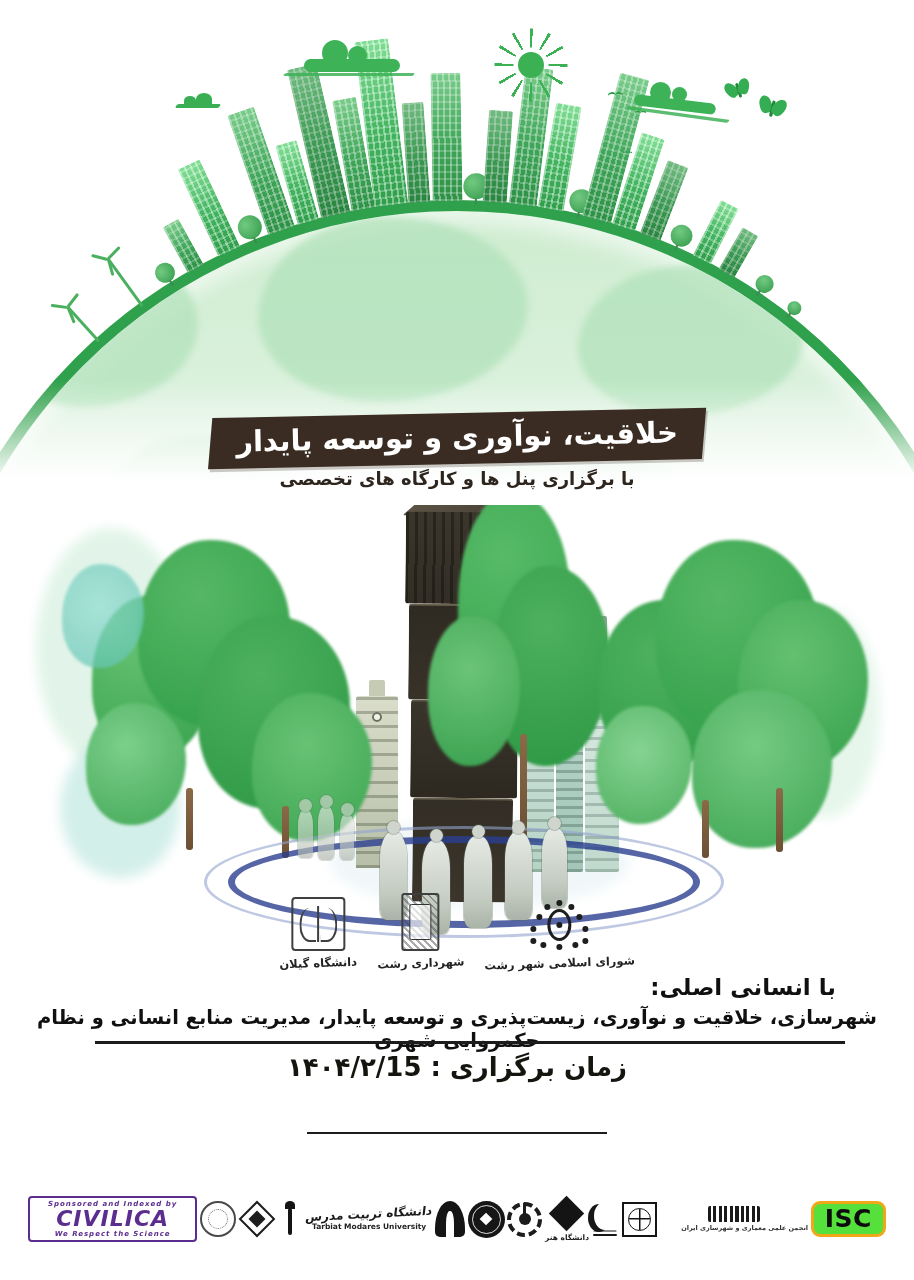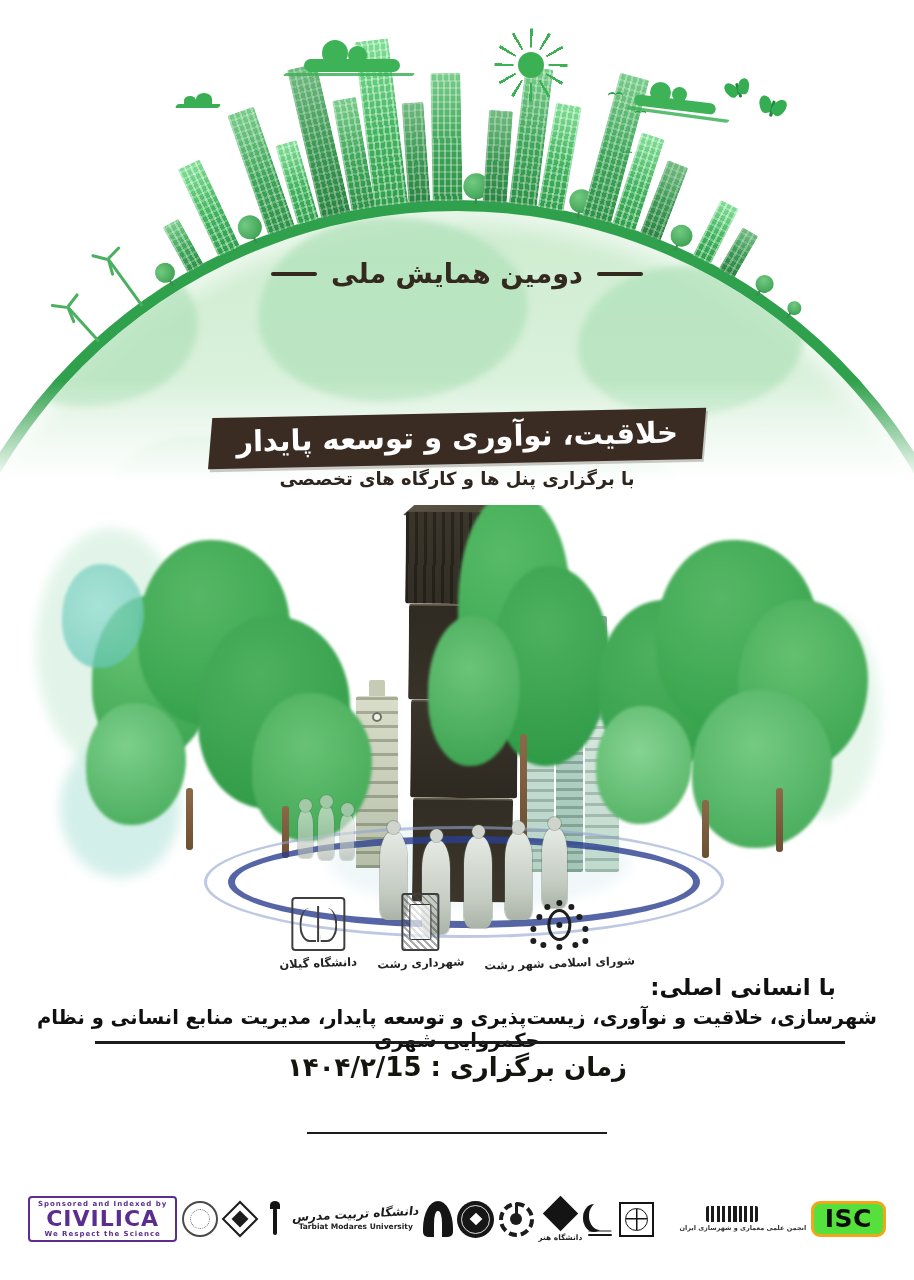--- a/index.html
+++ b/index.html
@@ -126,21 +126,21 @@
   .topics-line{position:absolute;top:1006px;left:30px;right:30px;text-align:center;font-size:19.5px;font-weight:600;color:#101010;direction:rtl;z-index:2;}
   .divider-long{position:absolute;top:1041px;left:95px;width:750px;height:2.5px;background:#1c1c1c;z-index:2;}
   .date-line{position:absolute;top:1052px;left:0;right:0;text-align:center;font-size:26px;font-weight:bold;color:#15150f;direction:rtl;z-index:2;}
   .venue-line{position:absolute;top:1091px;left:0;right:0;text-align:center;font-size:26px;font-weight:bold;color:#15150f;direction:rtl;z-index:2;}
   .divider-short{position:absolute;top:1132px;left:50%;transform:translateX(-50%);width:300px;height:2px;background:#1c1c1c;z-index:2;}
   .website{position:absolute;top:1139px;left:0;right:0;text-align:center;font-size:27px;font-weight:bold;color:#19713a;letter-spacing:9px;z-index:2;}
 
   
   .footer-row{position:absolute;top:1196px;left:50%;transform:translateX(-50%);width:858px;display:flex;align-items:center;justify-content:space-between;z-index:2;}
   .flogo{display:flex;flex-direction:column;align-items:center;gap:2px;}
-  .civilica-box{border:2.5px solid #5b2d8e;border-radius:4px;padding:2px 8px;text-align:center;background:#fff;}
+  .civilica-box{border:2.5px solid #5b2d8e;border-radius:4px;padding:2px 18px;text-align:center;background:#fff;font-style:italic;}
   .civilica-top,.civilica-bottom{font-size:7px;font-weight:bold;color:#5b2d8e;letter-spacing:1px;white-space:nowrap;}
   .civilica-name{font-size:22px;font-weight:bold;color:#5b2d8e;line-height:1;letter-spacing:1px;}
   .logo-seal{width:36px;height:36px;border:2px solid #4a4a4a;border-radius:50%;position:relative;}
   .logo-seal::after{content:'';position:absolute;inset:6px;border:1.5px dotted #666;border-radius:50%;}
   .logo-knot{width:26px;height:26px;border:2.5px solid #1d1d1d;transform:rotate(45deg);position:relative;margin:5px;}
   .logo-knot::after{content:'';position:absolute;inset:5px;background:#1d1d1d;}
   .logo-emblem{width:26px;height:36px;position:relative;}
   .logo-emblem::before{content:'';position:absolute;left:11px;top:7px;width:3.5px;height:27px;background:#141414;border-radius:2px;}
   .logo-emblem::after{content:'';position:absolute;left:8px;top:0;width:10px;height:8px;background:#141414;border-radius:50% 50% 0 0;}
   .tmu-fa{font-size:12px;font-weight:bold;color:#1a1a1a;transform:skewX(-10deg) rotate(-3deg);white-space:nowrap;}
@@ -298,25 +298,20 @@
       </div>
     <div class="butterfly" style="left:760px;top:98px;transform:rotate(14deg) scale(1.1);">
         <div class="body"></div>
       </div>
     <div class="bird" style="left:608px;top:92px;"></div>
     <div class="bird" style="left:633px;top:110px;transform:scale(.8);"></div>
     <div class="bird" style="left:620px;top:150px;transform:scale(.65);"></div>
   </div>
   <div class="top-fade"></div>
 
-  <div class="pre-title-row">
-    <div class="dash"></div>
-    <span class="pre-title">دومین همایش ملی</span>
-    <div class="dash"></div>
-  </div>
   <div class="subtitle-box">
     <span class="subtitle">خلاقیت، نوآوری و توسعه پایدار</span>
   </div>
   <div class="tagline">با برگزاری پنل ها و کارگاه های تخصصی</div>
 
   <div class="park">
     <div class="swash" style="left:36px;top:40px;width:150px;height:240px;background:#bfe8cf;"></div>
     <div class="swash" style="left:60px;top:250px;width:120px;height:140px;background:#9fdcd0;"></div>
     <div class="swash" style="left:770px;top:120px;width:110px;height:210px;background:#c8ecd4;"></div>
     <div class="swash" style="left:330px;top:330px;width:300px;height:90px;background:#dfeef2;"></div>

